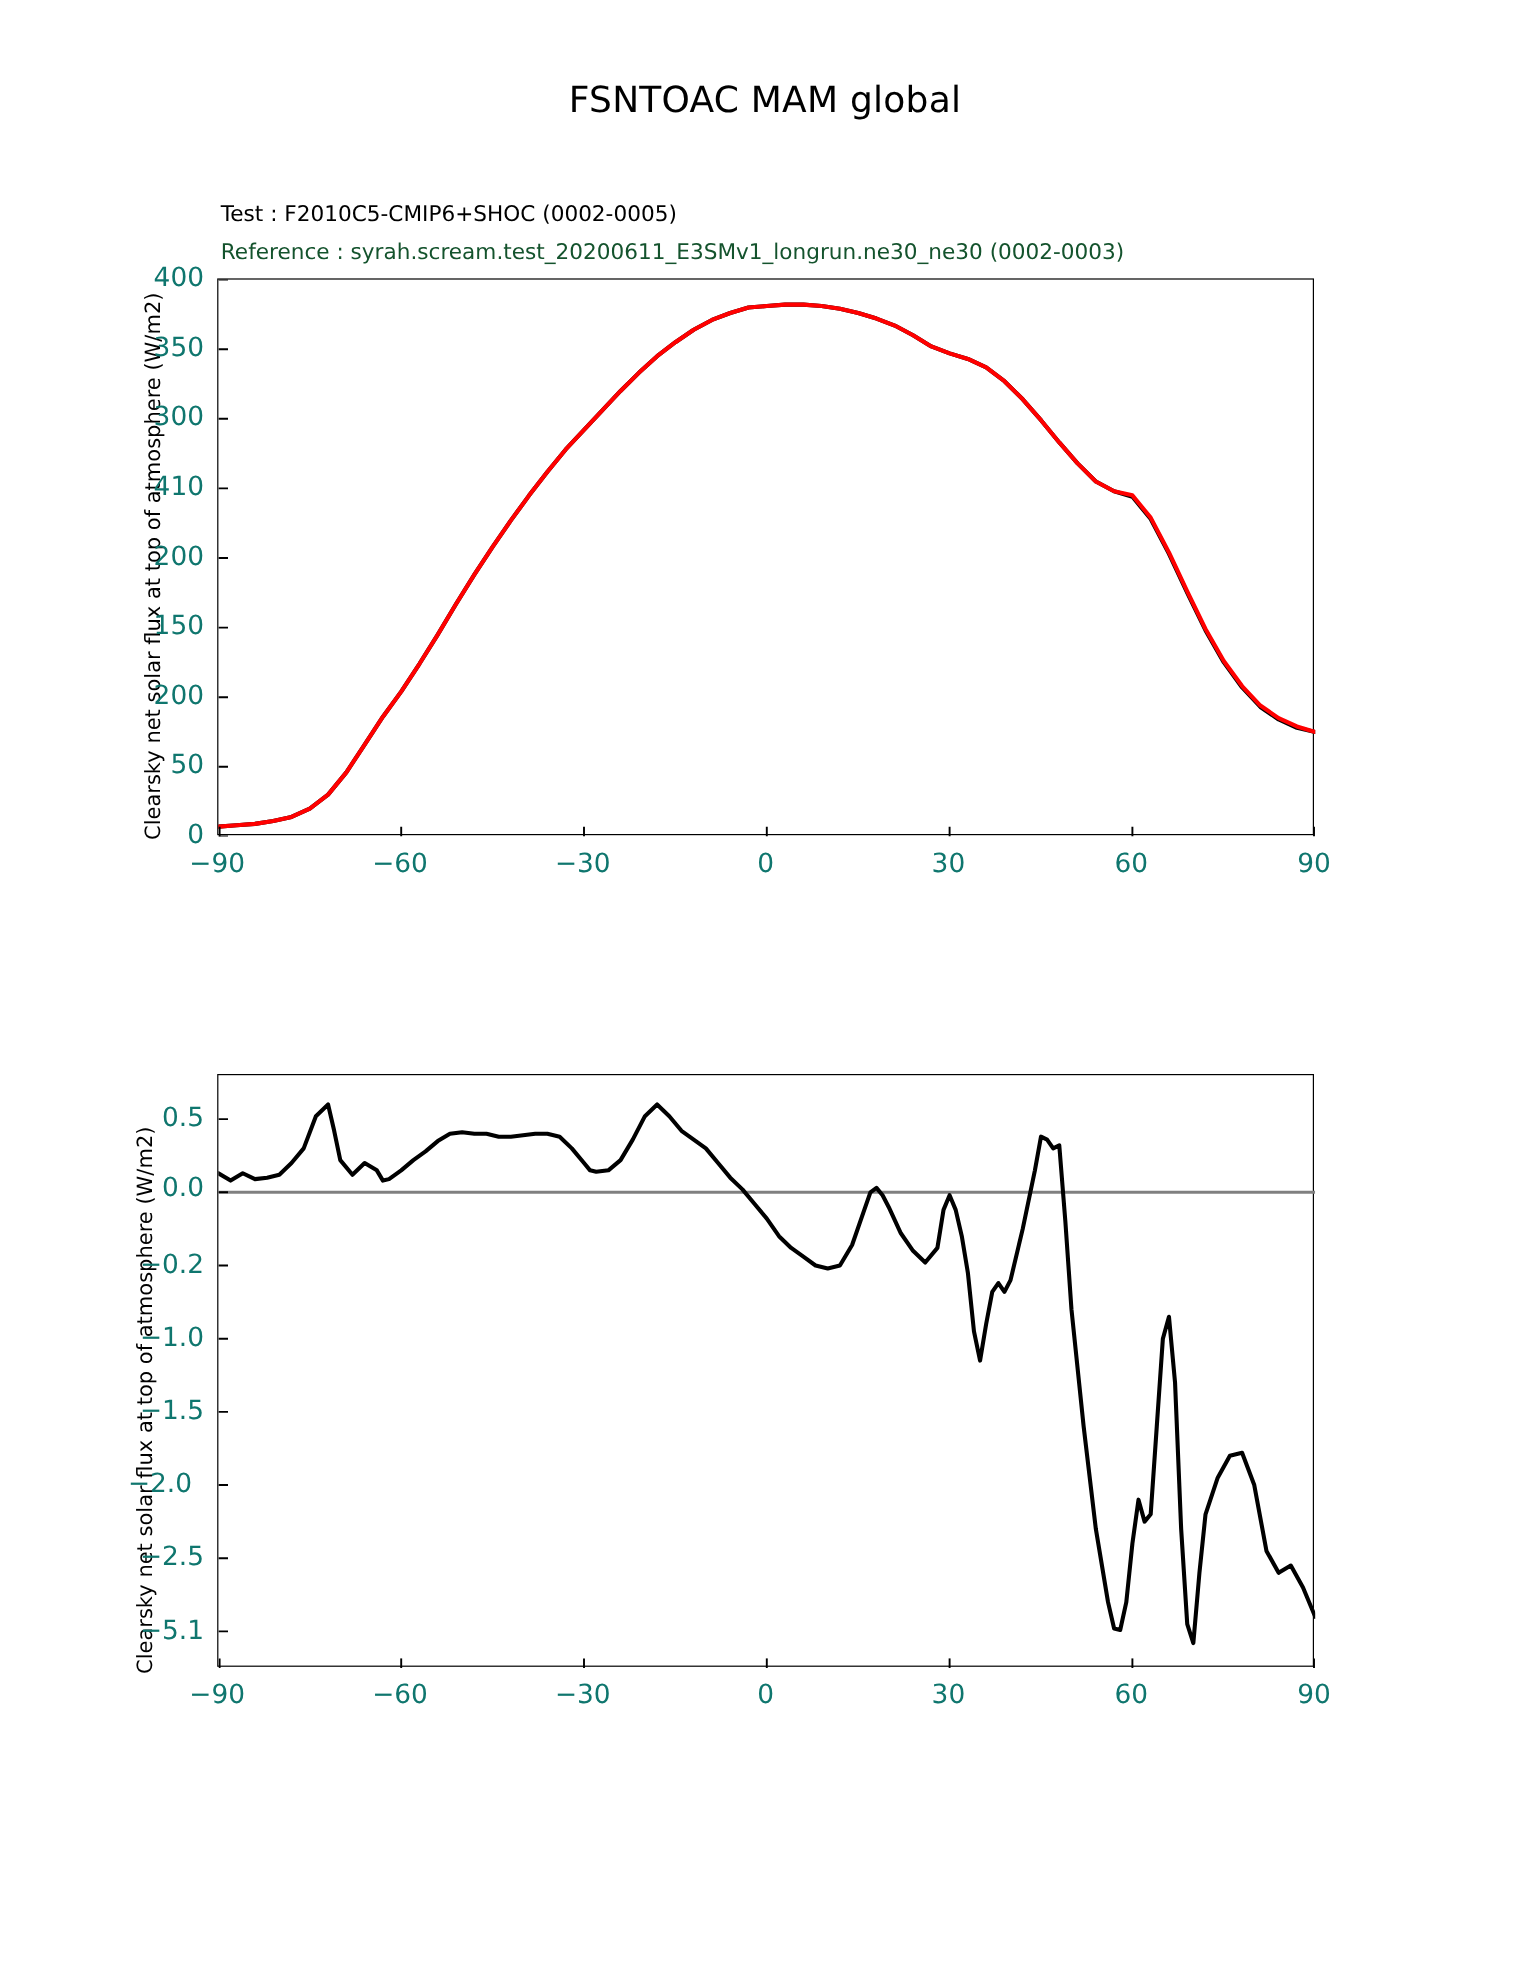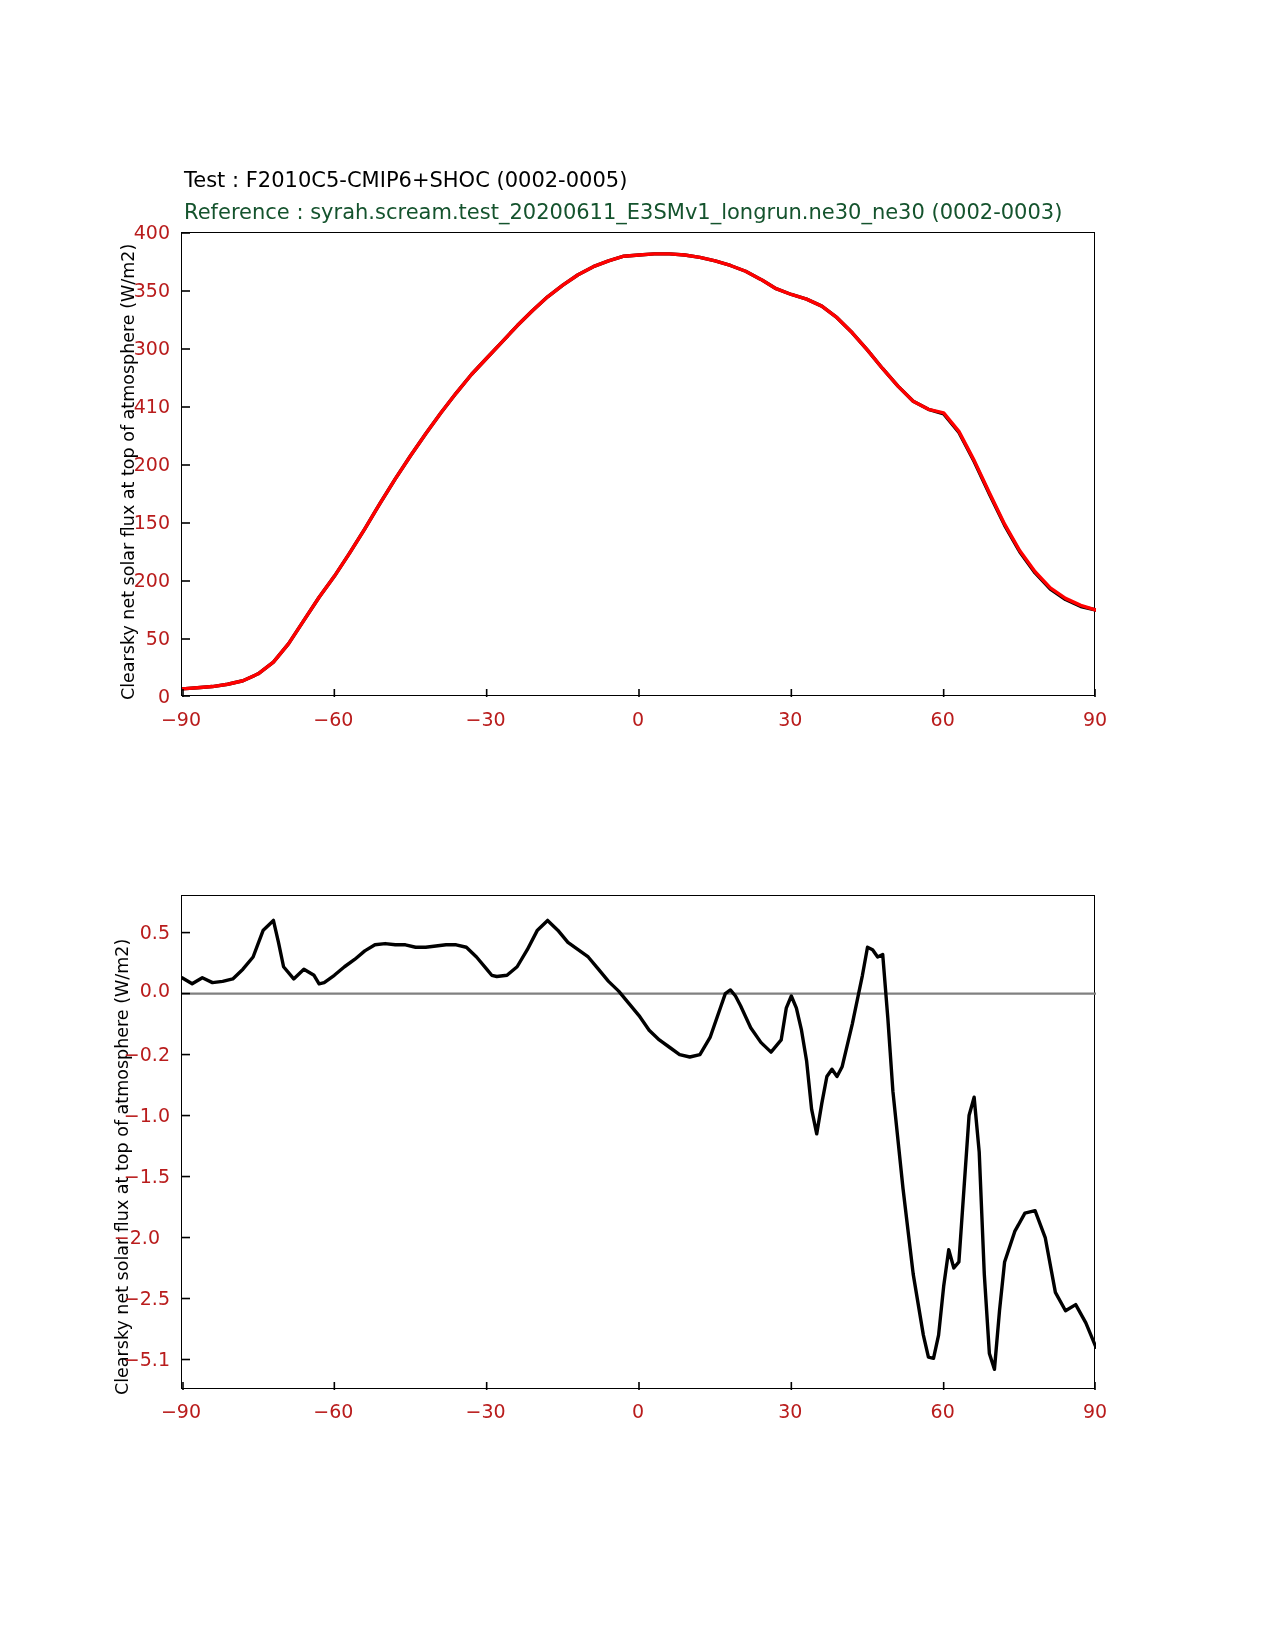--- a/index.html
+++ b/index.html
@@ -24,21 +24,21 @@
     top: 66px;
     left: 0;
     width: 1275px;
     text-align: center;
     font-size: 30px;
     color: #000;
     letter-spacing: 0.2px;
   }
   .caption {
     position: absolute;
-    font-size: 21px;
+    font-size: 18px;
     white-space: nowrap;
   }
   #caption-test {
     top: 168px;
     left: 184px;
     color: #000;
   }
   #caption-ref {
     top: 200px;
     left: 184px;
@@ -72,22 +72,22 @@
   .axis-label-y {
     position: absolute;
     font-size: 17.5px;
     color: #000;
     transform-origin: left top;
     transform: rotate(-90deg);
     white-space: nowrap;
   }
   .tick-label {
     position: absolute;
-    font-size: 19px;
-    color: #b91c1c;
+    font-size: 22px;
+    color: #0f766e;
     white-space: nowrap;
   }
   .ytick {
     text-align: right;
     transform: translateY(-50%);
   }
   .xtick {
     text-align: center;
     transform: translateX(-50%);
   }
@@ -97,20 +97,21 @@
     color: #000;
     white-space: nowrap;
   }
   svg { display: block; }
 </style>
 </head>
 <body>
 
 <div class="page">
 
+  <div id="main-title">FSNTOAC MAM global</div>
 
   <div class="caption" id="caption-test">Test : F2010C5-CMIP6+SHOC (0002-0005)</div>
   <div class="caption" id="caption-ref">Reference : syrah.scream.test_20200611_E3SMv1_longrun.ne30_ne30 (0002-0003)</div>
 
   <div class="panel" id="panel-top">
 
     <div class="axis-label-y" style="left: 118px; top: 700px;">Clearsky net solar flux at top of atmosphere (W/m2)</div>
 
     <div class="plot-frame" id="plot-top">
       <svg id="svg-top" width="914" height="464" viewBox="0 0 914 464" preserveAspectRatio="none">

